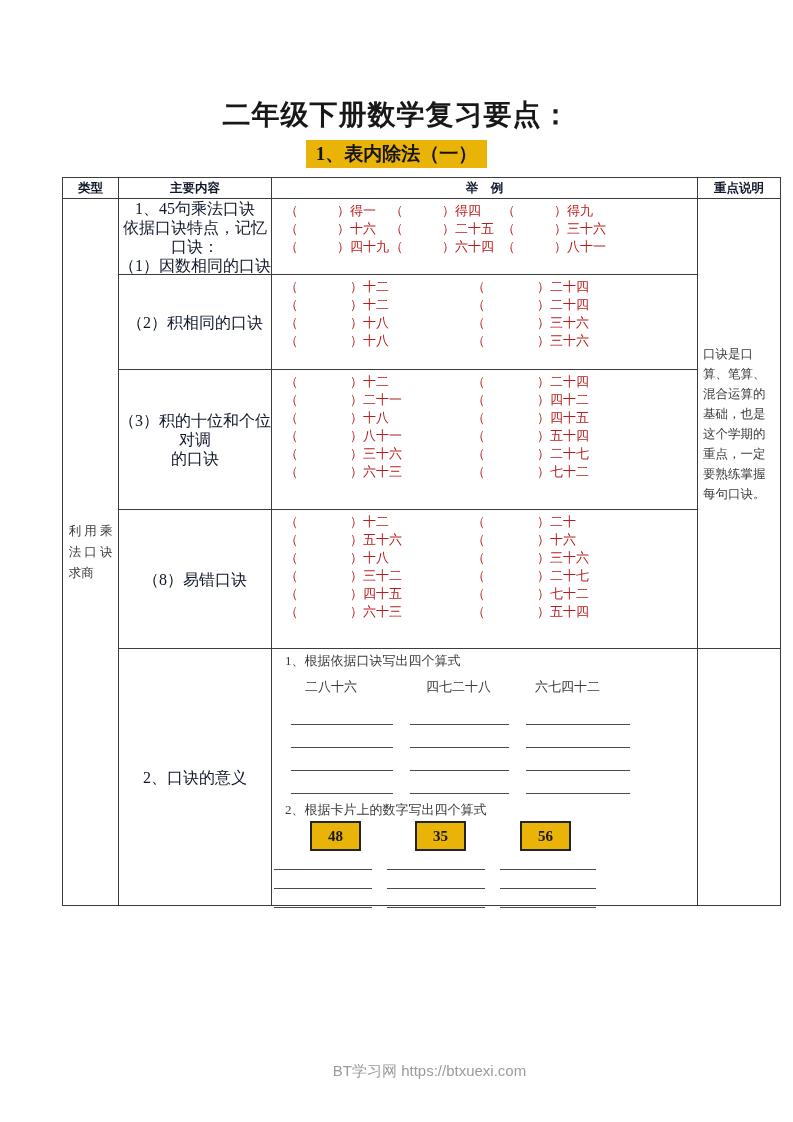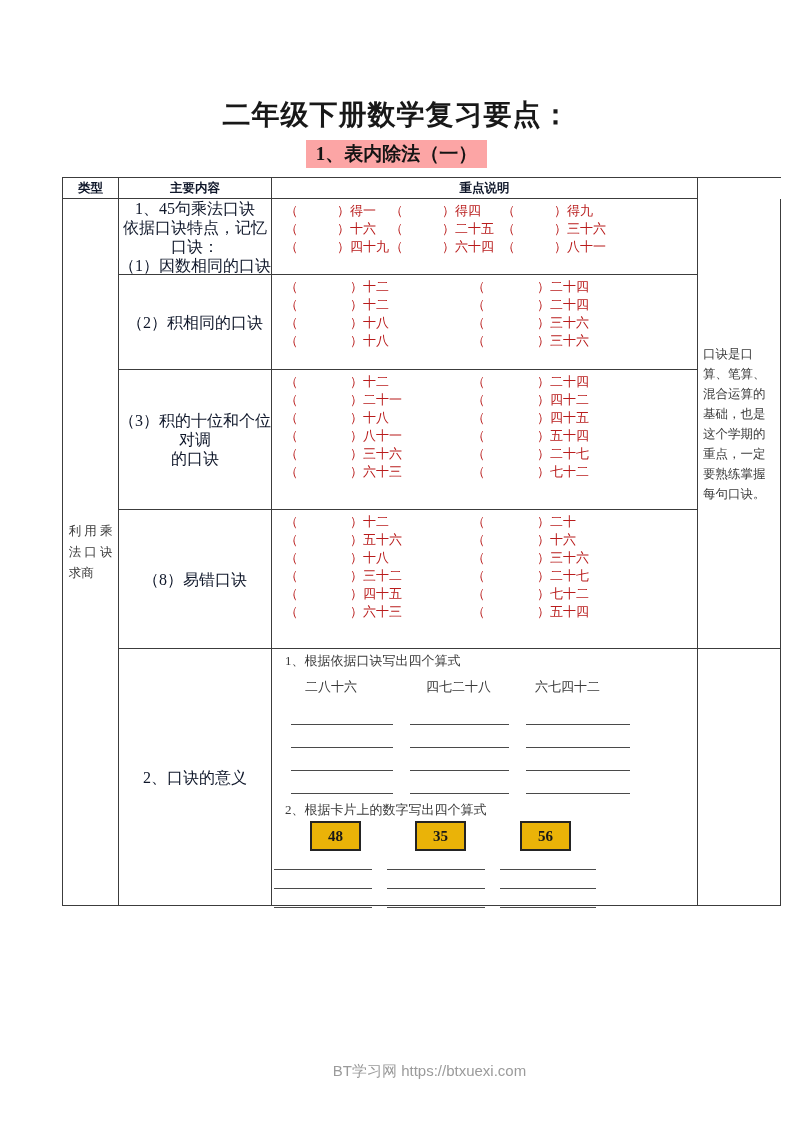--- a/index.html
+++ b/index.html
@@ -69,26 +69,27 @@
   }
 </style>
 </head>
 <body>
 
 <div class="page">
 
   <div class="doc-title">二年级下册数学复习要点：</div>
 
   <div class="section-heading-wrap">
-    <span class="section-heading" style="background: #fca5a5;">1、表内除法（一）</span>
+    <span class="section-heading" style="background: #eab308;">1、表内除法（一）</span>
   </div>
 
   <div class="review-table">
     <div class="cell hdr">类型</div>
     <div class="cell hdr">主要内容</div>
+    <div class="cell hdr">举　例</div>
     <div class="cell hdr">重点说明</div>
 
     <div class="cell type-cell">利 用 乘
 法 口 诀
 求商</div>
     <div class="cell notes-cell">口诀是口算、笔算、混合运算的基础，也是这个学期的重点，一定要熟练掌握每句口诀。</div>
     <div class="cell notes-empty"></div>
 
     <div class="cell label-cell bottom-label">2、口诀的意义</div>
 

